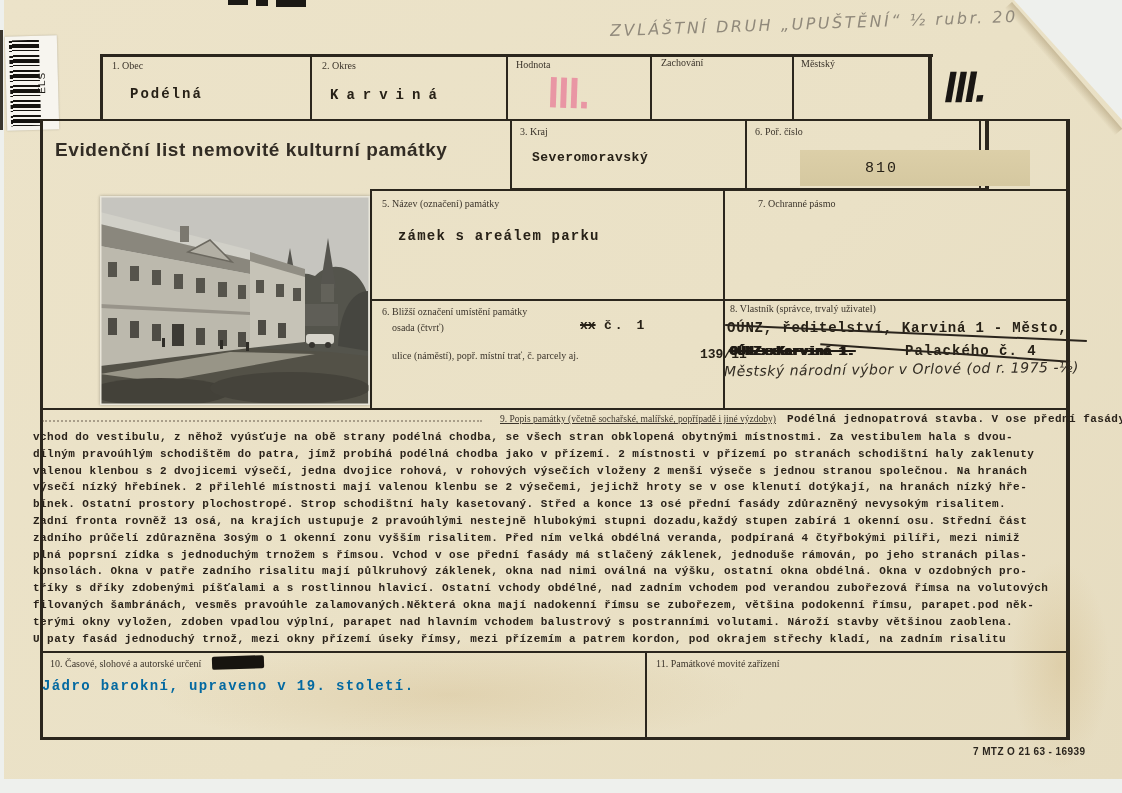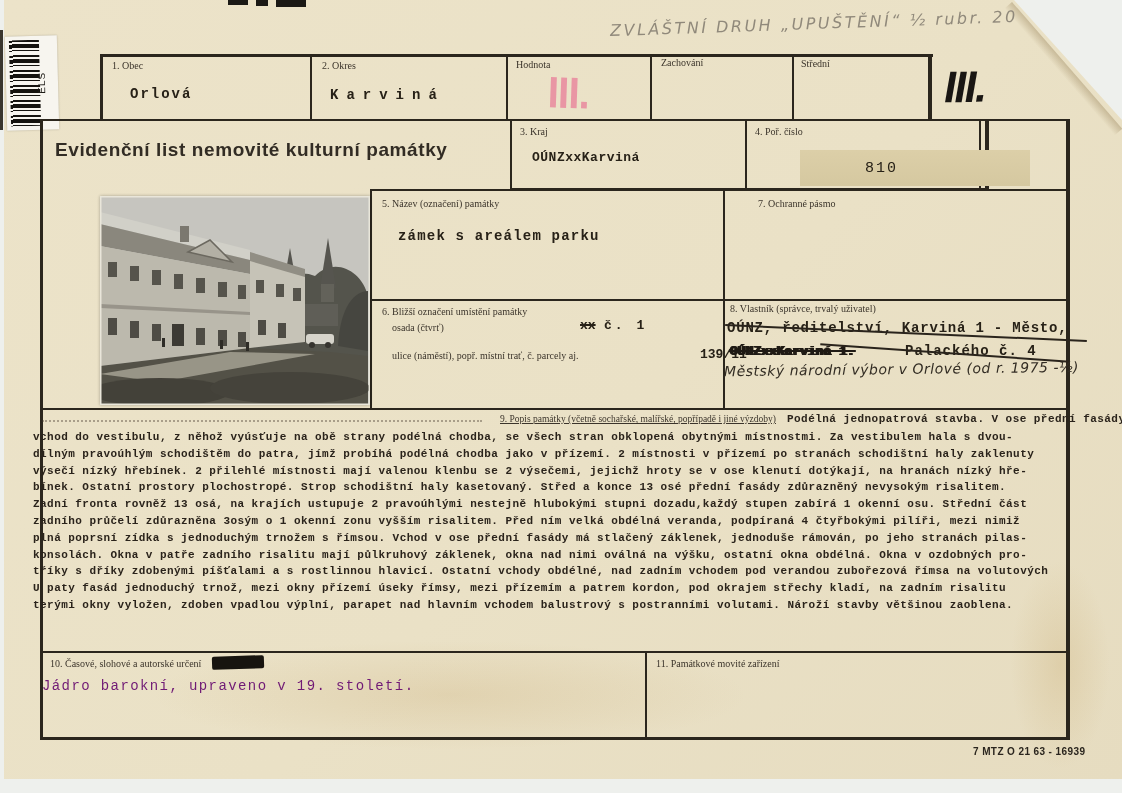--- a/index.html
+++ b/index.html
@@ -60,39 +60,39 @@
   <div class="vline" style="left:928px;top:54px;width:4px;height:66px;"></div>
   <div class="vline" style="left:510px;top:119px;width:2px;height:71px;"></div>
   <div class="vline" style="left:745px;top:119px;width:2px;height:71px;"></div>
   <div class="vline" style="left:979px;top:119px;width:2px;height:71px;"></div>
   <div class="vline" style="left:985px;top:119px;width:4px;height:71px;"></div>
   <div class="vline" style="left:370px;top:189px;width:2px;height:220px;"></div>
   <div class="vline" style="left:723px;top:189px;width:2px;height:220px;"></div>
   <div class="vline" style="left:645px;top:651px;width:2px;height:87px;"></div>
 
   <div class="serif-label" style="left:112px;top:60px;">1. Obec</div>
-  <div class="mono" style="left:130px;top:86px;font-size:14px;letter-spacing:2px;">Orlová</div>
+  <div class="mono" style="left:130px;top:86px;font-size:14px;letter-spacing:2px;">Podélná</div>
 
   <div class="serif-label" style="left:322px;top:60px;">2. Okres</div>
   <div class="mono" style="left:330px;top:87px;font-size:14px;letter-spacing:8px;">Karviná</div>
 
   <div class="serif-label" style="left:516px;top:59px;">Hodnota</div>
   <div class="stamp" style="left:546px;top:68px;font-size:44px;color:#e9849c;opacity:.8;transform:rotate(2deg) scaleX(.92);letter-spacing:-1px;">III.</div>
 
   <div class="serif-label" style="left:661px;top:57px;">Zachování</div>
-  <div class="serif-label" style="left:801px;top:58px;">Střední</div>
+  <div class="serif-label" style="left:801px;top:58px;">Městský</div>
 
   <div class="stamp" style="left:944px;top:62px;font-size:44px;font-style:italic;color:#191613;transform:rotate(-1deg);letter-spacing:-2px;">III.</div>
 
   <div class="abs" style="left:55px;top:139px;font-size:19px;font-weight:700;color:#322c24;letter-spacing:.6px;">Evidenční list nemovité kulturní památky</div>
 
   <div class="serif-label" style="left:520px;top:126px;">3. Kraj</div>
-  <div class="mono" style="left:532px;top:150px;font-size:13px;letter-spacing:.5px;">OÚNZxxKarviná</div>
-
-  <div class="serif-label" style="left:755px;top:126px;">4. Poř. číslo</div>
+  <div class="mono" style="left:532px;top:150px;font-size:13px;letter-spacing:.5px;">Severomoravský</div>
+
+  <div class="serif-label" style="left:755px;top:126px;">6. Poř. číslo</div>
   <div class="abs" style="left:800px;top:150px;width:230px;height:36px;background:linear-gradient(180deg,#dccfa8,#d5c8a0);"></div>
   <div class="mono" style="left:865px;top:160px;font-size:15px;letter-spacing:2px;font-weight:400;">810</div>
 
   <div class="abs" style="left:100px;top:196px;width:270px;height:209px;background:#d8d5cb;box-shadow:0 0 3px rgba(0,0,0,.3);">
     <svg width="270" height="209" viewBox="0 0 270 209">
       <rect x="0" y="0" width="270" height="209" fill="#c6c5bf"></rect>
 
       <path d="M150,150 C160,90 190,70 215,80 C235,60 262,75 268,100 L268,160 L150,160 Z" fill="#54544c"></path>
       <path d="M238,150 C240,110 255,95 268,95 L268,155 Z" fill="#464640"></path>
 
@@ -174,31 +174,33 @@
   <div class="strike" style="left:725px;top:332px;width:362px;transform:rotate(2.5deg);"></div>
   <div class="strike" style="left:820px;top:352px;width:250px;transform:rotate(4deg);"></div>
   <div class="hand" style="left:724px;top:361px;font-size:14px;color:#332d24;letter-spacing:.5px;transform:rotate(-.7deg);">Městský národní výbor v Orlové (od r. 1975 -½)</div>
 
   <div class="abs" style="left:42px;top:420px;width:440px;border-top:2px dotted rgba(70,58,44,.4);"></div>
   <div class="serif-label" style="left:500px;top:414px;font-size:9.5px;text-decoration:underline;">9. Popis památky (včetně sochařské, malířské, popřípadě i jiné výzdoby)</div>
   <div class="abs typl" style="left:787px;top:411px;">Podélná jednopatrová stavba. V ose přední fasády</div>
   <div class="abs" style="left:33px;top:429px;">
     <div class="typl">vchod do vestibulu, z něhož vyúsťuje na obě strany podélná chodba, se všech stran obklopená obytnými místnostmi. Za vestibulem hala s dvou-</div>
     <div class="typl">dílným pravoúhlým schodištěm do patra, jímž probíhá podélná chodba jako v přízemí. 2 místnosti v přízemí po stranách schodištní haly zaklenuty</div>
+    <div class="typl">valenou klenbou s 2 dvojicemi výsečí, jedna dvojice rohová, v rohových výsečích vloženy 2 menší výseče s jednou stranou společnou. Na hranách</div>
     <div class="typl">výsečí nízký hřebínek. 2 přilehlé místnosti mají valenou klenbu se 2 výsečemi, jejichž hroty se v ose klenutí dotýkají, na hranách nízký hře-</div>
     <div class="typl">bínek. Ostatní prostory plochostropé. Strop schodištní haly kasetovaný. Střed a konce  13 osé přední fasády zdůrazněný nevysokým risalitem.</div>
     <div class="typl">Zadní fronta rovněž 13 osá, na krajích ustupuje 2 pravoúhlými nestejně hlubokými stupni dozadu,každý stupen zabírá 1 okenní osu. Střední část</div>
     <div class="typl">zadního průčelí zdůrazněna 3osým o 1 okenní zonu vyšším risalitem. Před ním velká obdélná veranda, podpíraná 4 čtyřbokými pilíři, mezi nimiž</div>
     <div class="typl">plná poprsní zídka s jednoduchým trnožem s římsou. Vchod v ose přední fasády má stlačený záklenek, jednoduše rámován, po jeho stranách pilas-</div>
     <div class="typl">konsolách. Okna v patře zadního risalitu mají půlkruhový záklenek, okna nad nimi oválná na výšku, ostatní okna obdélná. Okna v ozdobných pro-</div>
     <div class="typl">tříky s dříky zdobenými píšťalami a s rostlinnou hlavicí. Ostatní vchody obdélné, nad zadním vchodem pod verandou zubořezová římsa na volutových</div>
+    <div class="typl">filovaných šambránách, vesměs pravoúhle zalamovaných.Některá okna mají nadokenní římsu se zubořezem, většina podokenní římsu, parapet.pod něk-</div>
+    <div class="typl">terými okny vyložen, zdoben vpadlou výplní, parapet nad hlavním vchodem balustrový s postranními volutami. Nároží stavby většinou zaoblena.</div>
     <div class="typl">U paty fasád jednoduchý trnož, mezi okny přízemí úseky římsy, mezi přízemím a patrem kordon, pod okrajem střechy kladí, na zadním risalitu</div>
-    <div class="typl">terými okny vyložen, zdoben vpadlou výplní, parapet nad hlavním vchodem balustrový s postranními volutami. Nároží stavby většinou zaoblena.</div>
   </div>
 
   <div class="serif-label" style="left:50px;top:658px;font-size:10px;">10. Časové, slohové a autorské určení</div>
   <div class="abs" style="left:212px;top:656px;width:52px;height:13px;background:#17140f;border-radius:2px;transform:rotate(-2deg);"></div>
-  <div class="mono" style="left:42px;top:678px;font-size:14px;letter-spacing:1.4px;font-weight:400;color:#701a75;">Jádro barokní, upraveno v 19. století.</div>
+  <div class="mono" style="left:42px;top:678px;font-size:14px;letter-spacing:1.4px;font-weight:700;color:#0369a1;">Jádro barokní, upraveno v 19. století.</div>
   <div class="serif-label" style="left:656px;top:658px;">11. Památkové movité zařízení</div>
 
   <div class="abs" style="left:973px;top:746px;font-size:10px;font-weight:700;color:#2a251e;letter-spacing:.4px;">7 MTZ O 21 63 - 16939</div>
 
 </div>
 
 </body></html>

